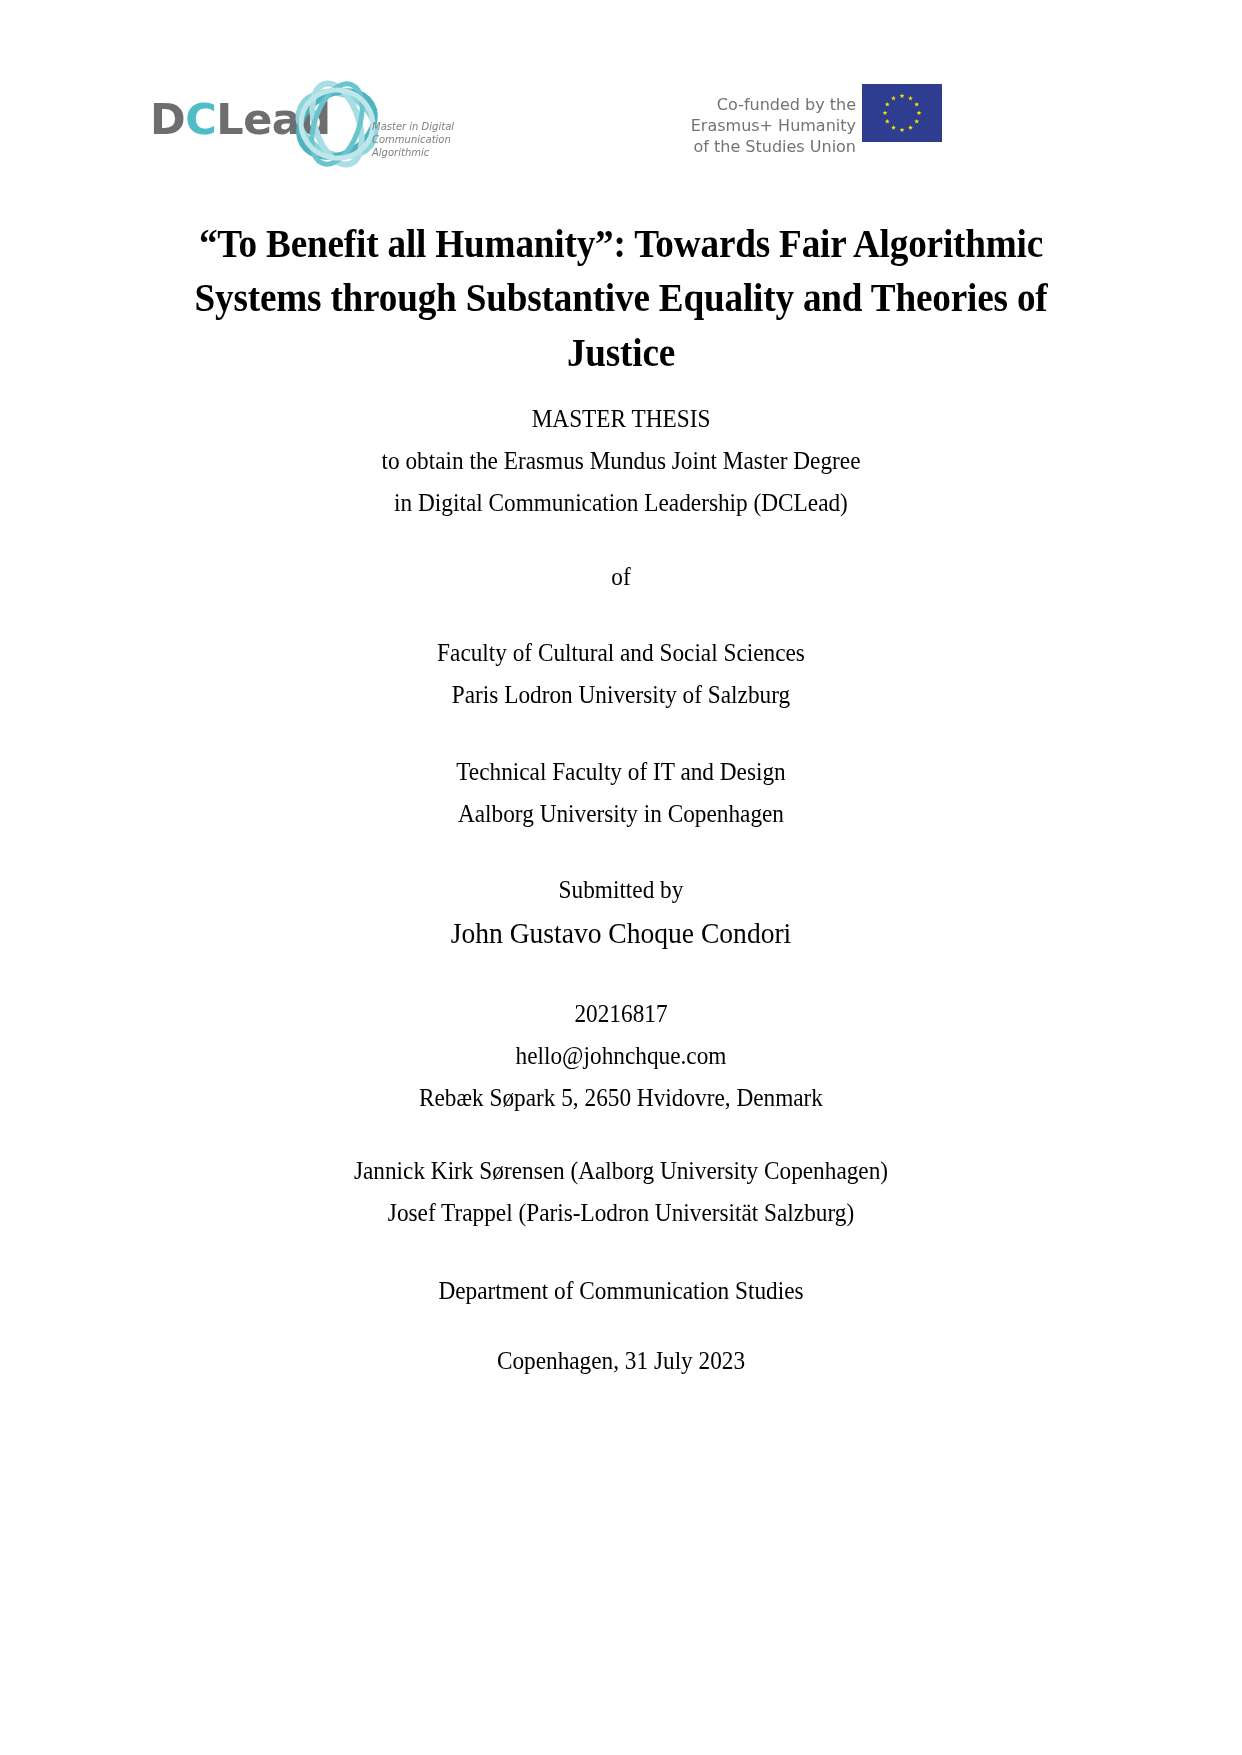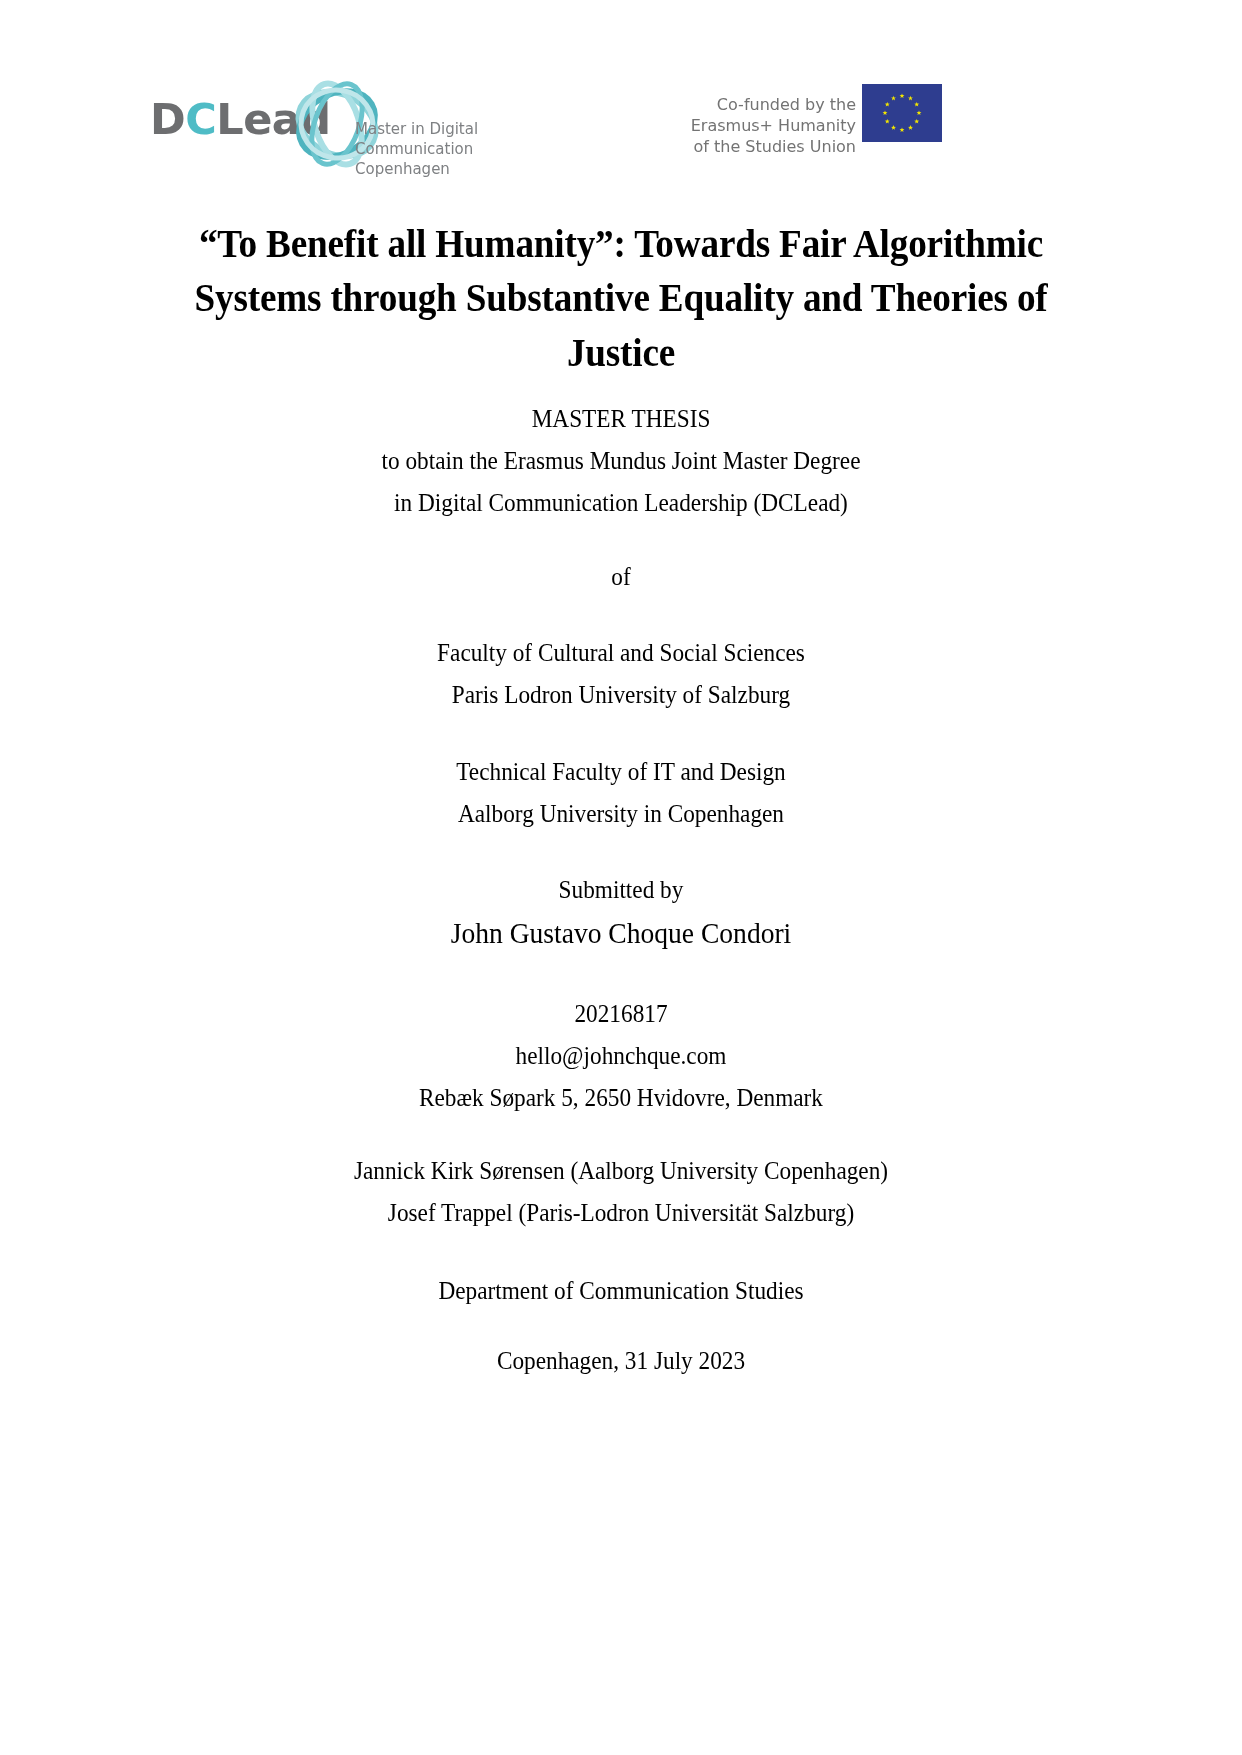--- a/index.html
+++ b/index.html
@@ -58,27 +58,28 @@
   .dclead-orbit {
     position: absolute;
     left: 128px;
     top: 0px;
     width: 118px;
     height: 96px;
   }
 
   .dclead-tagline {
     position: absolute;
-    left: 205px;
+    left: 222px;
     top: 44px;
     font-family: "DejaVu Sans", "Liberation Sans", sans-serif;
-    font-size: 15px;
+    font-size: 10px;
     line-height: 1.32;
     color: #7e8083;
     white-space: nowrap;
+    font-style: italic;
   }
 
   .eu-logo {
     position: absolute;
     left: 712px;
     top: 18px;
     width: 230px;
     height: 72px;
   }
   .eu-text {
@@ -158,21 +159,21 @@
           <ellipse cx="59" cy="48" rx="40" ry="30" stroke="#4fb4bf" stroke-width="6" transform="rotate(-30 59 48)"></ellipse>
           <ellipse cx="59" cy="48" rx="42" ry="22" stroke="#a9dfe4" stroke-width="6" transform="rotate(72 59 48)"></ellipse>
           <ellipse cx="59" cy="48" rx="42" ry="22" stroke="#6ac4cd" stroke-width="5" transform="rotate(-70 59 48)"></ellipse>
           <ellipse cx="59" cy="48" rx="36" ry="34" stroke="#bfe6ea" stroke-width="5" transform="rotate(10 59 48)"></ellipse>
         </g>
       </svg>
 
       <div class="dclead-tagline">
         <span class="line">Master in Digital</span><br>
         <span class="line">Communication</span><br>
-        <span class="line">Copenhagen</span>
+        <span class="line">Algorithmic</span>
       </div>
     </div>
 
     <div class="eu-logo">
       <div class="eu-text">
         <span>Co-funded by the</span><br>
         <span>Erasmus+ Humanity</span><br>
         <span>of the Studies Union</span>
       </div>
       <div class="eu-flag">

